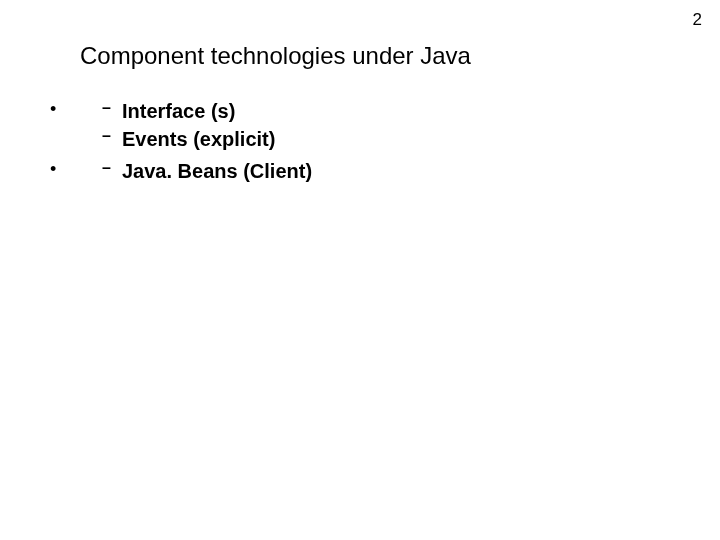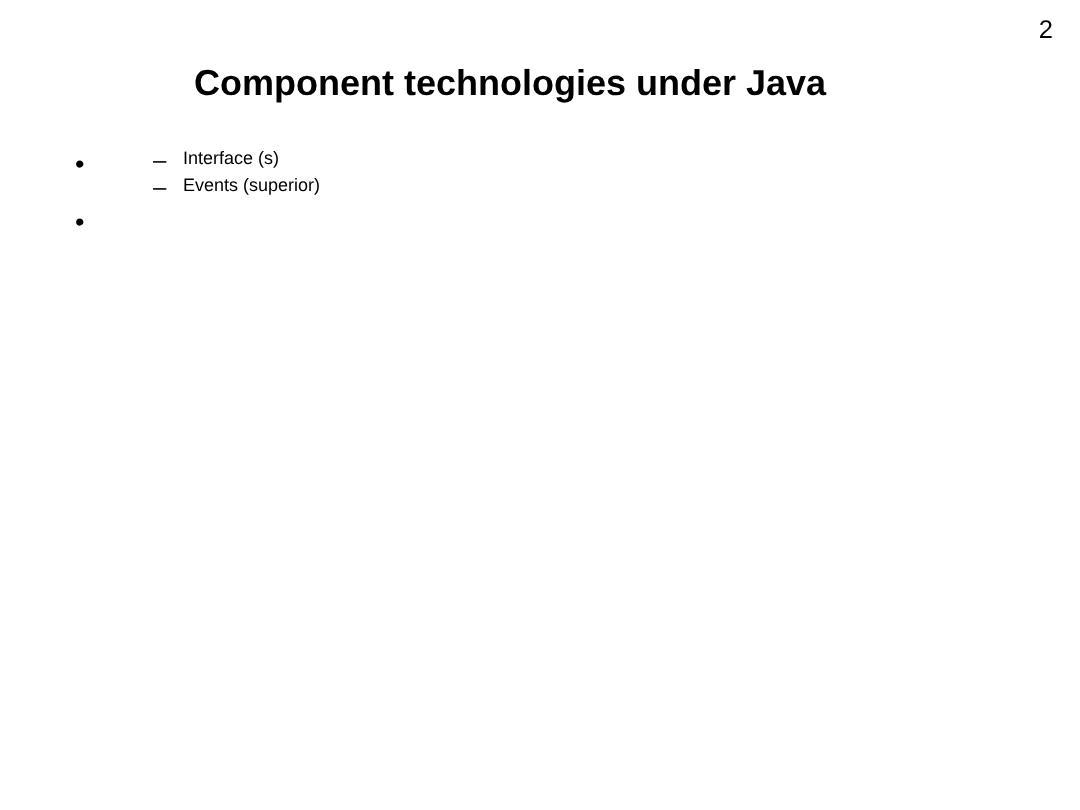--- a/index.html
+++ b/index.html
@@ -13,22 +13,21 @@
       padding: 18px 40px 20px 40px;
     }
     .page-number {
       position: absolute;
       top: 10px;
       right: 18px;
       font-size: 17px;
     }
     .title {
       font-size: 24px;
-      font-weight: bold;
-      text-align: center;
+      font-weight: normal;
       margin-top: 24px;
       margin-bottom: 28px;
       margin-left: 40px;
       margin-right: 80px;
     }
     ul.level1 {
       list-style: none;
       padding-left: 0;
     }
     ul.level1 > li {
@@ -47,43 +46,45 @@
     }
     ul.level2 {
       list-style: none;
       padding-left: 0;
       margin-top: 4px;
       margin-bottom: 6px;
     }
     ul.level2 > li {
       position: relative;
       padding-left: 48px;
-      font-size: 12px;
+      font-size: 20px;
       line-height: 1.3;
       margin-bottom: 2px;
+      font-weight: bold;
     }
     ul.level2 > li::before {
       content: "–";
       position: absolute;
       left: 28px;
       top: 0;
       font-size: 16px;
     }
   </style>
 </head>
 <body>
 
 <div class="page-number">2</div>
 
 <div class="title">Component technologies under Java</div>
 
 <ul class="level1">
   <li>
     <ul class="level2">
       <li><span>Interface (s)</span></li>
-      <li><span>Events (superior)</span></li>
+      <li><span>Events (explicit)</span></li>
     </ul>
   </li>
   <li>
     <ul class="level2">
+      <li><span>Java. Beans (Client)</span></li>
     </ul>
   </li>
 </ul>
 
 </body></html>

